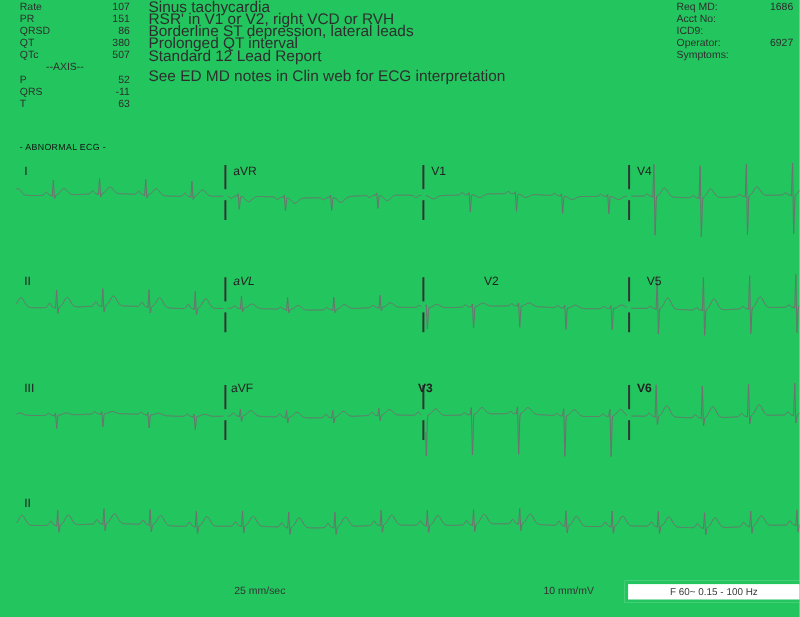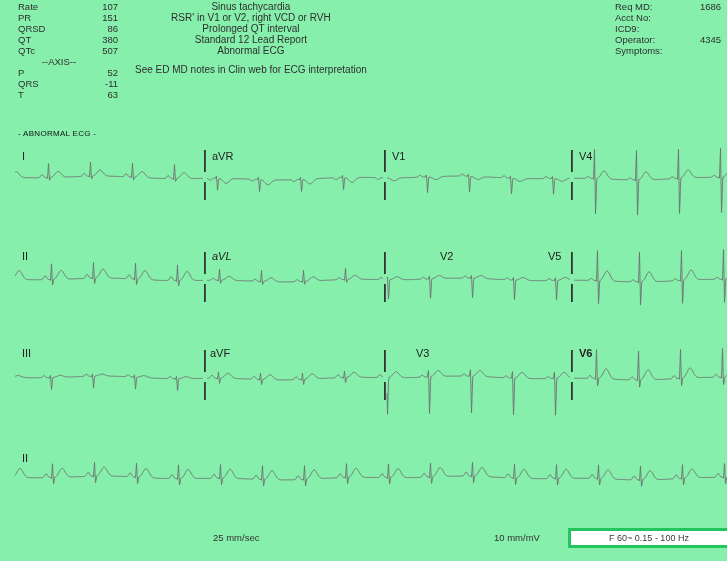--- a/index.html
+++ b/index.html
@@ -1,26 +1,26 @@
 <!DOCTYPE html>
 <html><head>
 <meta charset="utf-8">
 <style>
   html,body{margin:0;padding:0;background:#fff;}
   body{overflow:hidden;}
   .page{
-    position:relative;width:727px;height:561px;background:#86efac;
+    position:relative;width:727px;height:561px;background:#22c55e;
     font-family:"Liberation Sans", sans-serif;color:#2e2e2e;overflow:hidden;
   }
   
   .meas{position:absolute;left:18px;top:1px;width:100px;font-size:9.5px;line-height:11px;}
   .mrow{display:flex;justify-content:space-between;white-space:nowrap;}
   .mrow.axis{display:block;text-align:center;padding-right:18px;}
   
-  .interp{position:absolute;left:135px;top:1px;font-size:10px;line-height:11px;white-space:nowrap;text-align:center;}
+  .interp{position:absolute;left:135px;top:1px;font-size:14px;line-height:11px;white-space:nowrap;}
   .interp .note{margin-top:8px;}
   
   .admin{position:absolute;left:615px;top:1px;width:160px;font-size:9.5px;line-height:11px;}
   .arow{position:relative;white-space:nowrap;}
   .arow .aval{position:absolute;left:85px;top:0;}
   
   .abnormal{position:absolute;left:18px;top:129px;font-size:8px;font-weight:normal;color:#111;letter-spacing:.3px;}
   .confirmed{position:absolute;right:2px;top:112px;font-size:9.5px;font-weight:bold;color:#111;white-space:nowrap;}
   
   svg.traces{position:absolute;left:0;top:0;width:727px;height:561px;}
@@ -73,31 +73,31 @@
       </div>
       <div class="mrow">
         <span>T</span>
         <span>63</span>
       </div>
     </div>
 
   <div class="interp">
       <div>Sinus tachycardia</div>
       <div>RSR' in V1 or V2, right VCD or RVH</div>
+      <div>Borderline ST depression, lateral leads</div>
       <div>Prolonged QT interval</div>
       <div>Standard 12 Lead Report</div>
-      <div>Abnormal ECG</div>
       <div class="note">See ED MD notes in Clin web for ECG interpretation</div>
     </div>
 
   <div class="admin">
       <div class="arow"><span>Req MD:</span><span class="aval">1686</span></div>
       <div class="arow"><span>Acct No:</span><span class="aval"></span></div>
       <div class="arow"><span>ICD9:</span><span class="aval"></span></div>
-      <div class="arow"><span>Operator:</span><span class="aval">4345</span></div>
+      <div class="arow"><span>Operator:</span><span class="aval">6927</span></div>
       <div class="arow"><span>Symptoms:</span><span class="aval"></span></div>
     </div>
 
   <div class="abnormal">- ABNORMAL ECG -</div>
 
 
   <svg class="traces" viewBox="0 0 727 561" xmlns="http://www.w3.org/2000/svg">
       <path d="M15.0 171.93L15.5 171.65L16.0 171.54L16.5 171.60L17.0 171.83L17.5 172.20L18.0 172.70L18.5 173.28L19.0 173.90L19.5 174.52L20.0 175.11L20.5 175.65L21.0 176.12L21.5 176.51L22.0 176.83L22.5 177.08L23.0 177.26L23.5 177.40L24.0 177.49L24.5 177.56L25.0 177.61L25.5 177.64L26.0 177.66L26.5 177.68L27.0 177.69L27.5 177.69L28.0 177.70L28.5 177.71L29.0 177.71L29.5 177.72L30.0 177.72L30.5 177.72L31.0 177.73L31.5 177.73L32.0 177.73L32.5 177.73L33.0 177.74L33.5 177.74L34.0 177.74L34.5 177.74L35.0 177.74L35.5 177.74L36.0 177.74L36.5 177.74L37.0 177.74L37.5 177.73L38.0 177.71L38.5 177.66L39.0 177.54L39.5 177.29L40.0 176.88L40.5 176.30L41.0 175.62L41.5 175.04L42.0 174.73L42.5 174.81L43.0 175.25L43.5 175.89L44.0 176.53L44.5 177.04L45.0 177.36L45.5 177.53L46.0 177.61L46.5 177.63L47.0 177.68L47.5 178.46L48.0 170.98L48.5 163.59L49.0 171.93L49.5 180.27L50.0 179.82L50.5 177.83L51.0 177.23L51.5 177.06L52.0 176.83L52.5 176.54L53.0 176.17L53.5 175.72L54.0 175.21L54.5 174.62L55.0 174.00L55.5 173.37L56.0 172.77L56.5 172.22L57.0 171.79L57.5 171.49L58.0 171.35L58.5 171.39L59.0 171.59L59.5 171.94L60.0 172.41L60.5 172.96L61.0 173.56L61.5 174.15L62.0 174.72L62.5 175.23L63.0 175.67L63.5 176.04L64.0 176.33L64.5 176.55L65.0 176.71L65.5 176.82L66.0 176.89L66.5 176.93L67.0 176.95L67.5 176.96L68.0 176.95L68.5 176.94L69.0 176.93L69.5 176.91L70.0 176.89L70.5 176.87L71.0 176.85L71.5 176.83L72.0 176.81L72.5 176.79L73.0 176.77L73.5 176.75L74.0 176.73L74.5 176.71L75.0 176.69L75.5 176.67L76.0 176.65L76.5 176.63L77.0 176.61L77.5 176.59L78.0 176.57L78.5 176.55L79.0 176.53L79.5 176.51L80.0 176.47L80.5 176.40L81.0 176.27L81.5 176.01L82.0 175.58L82.5 174.98L83.0 174.30L83.5 173.70L84.0 173.38L84.5 173.45L85.0 173.89L85.5 174.52L86.0 175.15L86.5 175.64L87.0 175.96L87.5 176.13L88.0 176.20L88.5 176.22L89.0 176.26L89.5 177.04L90.0 169.56L90.5 162.16L91.0 170.51L91.5 178.84L92.0 178.40L92.5 176.41L93.0 175.82L93.5 175.65L94.0 175.43L94.5 175.14L95.0 174.78L95.5 174.34L96.0 173.83L96.5 173.26L97.0 172.65L97.5 172.03L98.0 171.44L98.5 170.91L99.0 170.49L99.5 170.20L100.0 170.08L100.5 170.13L101.0 170.35L101.5 170.72L102.0 171.21L102.5 171.78L103.0 172.40L103.5 173.01L104.0 173.60L104.5 174.14L105.0 174.60L105.5 174.99L106.0 175.31L106.5 175.56L107.0 175.74L107.5 175.88L108.0 175.98L108.5 176.05L109.0 176.10L109.5 176.13L110.0 176.16L110.5 176.18L111.0 176.20L111.5 176.21L112.0 176.23L112.5 176.24L113.0 176.25L113.5 176.27L114.0 176.28L114.5 176.30L115.0 176.31L115.5 176.33L116.0 176.35L116.5 176.37L117.0 176.38L117.5 176.40L118.0 176.42L118.5 176.44L119.0 176.46L119.5 176.48L120.0 176.50L120.5 176.52L121.0 176.54L121.5 176.55L122.0 176.56L122.5 176.53L123.0 176.43L123.5 176.22L124.0 175.83L124.5 175.27L125.0 174.63L125.5 174.07L126.0 173.79L126.5 173.90L127.0 174.38L127.5 175.05L128.0 175.72L128.5 176.26L129.0 176.61L129.5 176.82L130.0 176.93L130.5 176.98L131.0 177.07L131.5 177.89L132.0 170.45L132.5 163.09L133.0 171.47L133.5 179.84L134.0 179.43L134.5 177.48L135.0 176.92L135.5 176.79L136.0 176.60L136.5 176.35L137.0 176.02L137.5 175.62L138.0 175.14L138.5 174.60L139.0 174.03L139.5 173.44L140.0 172.87L140.5 172.37L141.0 171.98L141.5 171.73L142.0 171.63L142.5 171.71L143.0 171.96L143.5 172.35L144.0 172.87L144.5 173.46L145.0 174.10L145.5 174.74L146.0 175.35L146.5 175.90L147.0 176.39L147.5 176.80L148.0 177.13L148.5 177.40L149.0 177.60L149.5 177.75L150.0 177.87L150.5 177.95L151.0 178.01L151.5 178.06L152.0 178.10L152.5 178.13L153.0 178.15L153.5 178.18L154.0 178.20L154.5 178.22L155.0 178.24L155.5 178.26L156.0 178.28L156.5 178.30L157.0 178.31L157.5 178.33L158.0 178.35L158.5 178.37L159.0 178.38L159.5 178.40L160.0 178.41L160.5 178.43L161.0 178.44L161.5 178.45L162.0 178.47L162.5 178.48L163.0 178.49L163.5 178.50L164.0 178.49L164.5 178.45L165.0 178.34L165.5 178.11L166.0 177.71L166.5 177.14L167.0 176.48L167.5 175.91L168.0 175.61L168.5 175.70L169.0 176.16L169.5 176.81L170.0 177.47L170.5 177.98L171.0 178.32L171.5 178.50L172.0 178.59L172.5 178.62L173.0 178.68L173.5 179.48L174.0 172.01L174.5 164.63L175.0 172.98L175.5 181.33L176.0 180.89L176.5 178.91L177.0 178.33L177.5 178.17L178.0 177.95L178.5 177.67L179.0 177.32L179.5 176.88L180.0 176.38L180.5 175.81L181.0 175.20L181.5 174.58L182.0 173.98L182.5 173.45L183.0 173.03L183.5 172.74L184.0 172.62L184.5 172.66L185.0 172.88L185.5 173.24L186.0 173.72L186.5 174.29L187.0 174.89L187.5 175.50L188.0 176.08L188.5 176.60L189.0 177.06L189.5 177.44L190.0 177.74L190.5 177.97L191.0 178.14L191.5 178.27L192.0 178.35L192.5 178.40L193.0 178.43L193.5 178.45L194.0 178.46L194.5 178.46L195.0 178.46L195.5 178.45L196.0 178.45L196.5 178.44L197.0 178.43L197.5 178.42L198.0 178.42L198.5 178.41L199.0 178.40L199.5 178.39L200.0 178.39L200.5 178.38L201.0 178.37L201.5 178.36L202.0 178.36L202.5 178.35L203.0 178.34" fill="none" stroke="#6f6f6f" stroke-width="0.9" stroke-linejoin="round"></path>
       <path d="M207.0 178.43L207.5 178.58L208.0 178.85L208.5 179.24L209.0 179.68L209.5 180.06L210.0 180.26L210.5 180.20L211.0 179.90L211.5 179.47L212.0 179.03L212.5 178.69L213.0 178.47L213.5 178.35L214.0 178.29L214.5 178.27L215.0 178.27L215.5 178.27L216.0 176.85L216.5 176.13L217.0 183.21L217.5 190.29L218.0 186.11L218.5 179.98L219.0 178.54L219.5 178.68L220.0 178.86L220.5 179.10L221.0 179.40L221.5 179.77L222.0 180.19L222.5 180.67L223.0 181.18L223.5 181.70L224.0 182.20L224.5 182.65L225.0 183.00L225.5 183.25L226.0 183.36L226.5 183.32L227.0 183.15L227.5 182.85L228.0 182.46L228.5 181.99L229.0 181.49L229.5 180.99L230.0 180.52L230.5 180.09L231.0 179.72L231.5 179.41L232.0 179.16L232.5 178.98L233.0 178.84L233.5 178.75L234.0 178.69L234.5 178.65L235.0 178.63L235.5 178.63L236.0 178.63L236.5 178.64L237.0 178.65L237.5 178.67L238.0 178.68L238.5 178.70L239.0 178.72L239.5 178.73L240.0 178.75L240.5 178.77L241.0 178.79L241.5 178.81L242.0 178.83L242.5 178.85L243.0 178.87L243.5 178.88L244.0 178.90L244.5 178.92L245.0 178.94L245.5 178.96L246.0 178.98L246.5 179.00L247.0 179.03L247.5 179.05L248.0 179.08L248.5 179.14L249.0 179.24L249.5 179.42L250.0 179.71L250.5 180.12L251.0 180.58L251.5 180.99L252.0 181.22L252.5 181.18L253.0 180.90L253.5 180.49L254.0 180.08L254.5 179.76L255.0 179.56L255.5 179.46L256.0 179.42L256.5 179.42L257.0 179.43L257.5 179.45L258.0 178.05L258.5 177.35L259.0 184.44L259.5 191.54L260.0 187.37L260.5 181.27L261.0 179.84L261.5 179.99L262.0 180.19L262.5 180.44L263.0 180.75L263.5 181.12L264.0 181.56L264.5 182.05L265.0 182.57L265.5 183.09L266.0 183.60L266.5 184.05L267.0 184.41L267.5 184.66L268.0 184.77L268.5 184.74L269.0 184.57L269.5 184.28L270.0 183.88L270.5 183.41L271.0 182.91L271.5 182.41L272.0 181.93L272.5 181.50L273.0 181.12L273.5 180.81L274.0 180.55L274.5 180.36L275.0 180.22L275.5 180.11L276.0 180.04L276.5 180.00L277.0 179.97L277.5 179.95L278.0 179.94L278.5 179.93L279.0 179.93L279.5 179.93L280.0 179.92L280.5 179.92L281.0 179.92L281.5 179.92L282.0 179.92L282.5 179.91L283.0 179.91L283.5 179.91L284.0 179.90L284.5 179.90L285.0 179.89L285.5 179.88L286.0 179.88L286.5 179.87L287.0 179.86L287.5 179.85L288.0 179.84L288.5 179.83L289.0 179.82L289.5 179.82L290.0 179.82L290.5 179.84L291.0 179.90L291.5 180.05L292.0 180.31L292.5 180.68L293.0 181.11L293.5 181.49L294.0 181.68L294.5 181.60L295.0 181.28L295.5 180.84L296.0 180.39L296.5 180.03L297.0 179.79L297.5 179.65L298.0 179.58L298.5 179.54L299.0 179.51L299.5 179.49L300.0 178.05L300.5 177.31L301.0 184.36L301.5 191.42L302.0 187.21L302.5 181.06L303.0 179.60L303.5 179.71L304.0 179.86L304.5 180.07L305.0 180.34L305.5 180.68L306.0 181.07L306.5 181.52L307.0 182.00L307.5 182.49L308.0 182.95L308.5 183.37L309.0 183.69L309.5 183.90L310.0 183.97L310.5 183.90L311.0 183.69L311.5 183.36L312.0 182.92L312.5 182.42L313.0 181.89L313.5 181.35L314.0 180.83L314.5 180.36L315.0 179.95L315.5 179.60L316.0 179.31L316.5 179.09L317.0 178.91L317.5 178.77L318.0 178.67L318.5 178.59L319.0 178.53L319.5 178.49L320.0 178.45L320.5 178.41L321.0 178.38L321.5 178.35L322.0 178.32L322.5 178.30L323.0 178.27L323.5 178.24L324.0 178.22L324.5 178.19L325.0 178.17L325.5 178.14L326.0 178.12L326.5 178.09L327.0 178.07L327.5 178.04L328.0 178.02L328.5 178.00L329.0 177.97L329.5 177.95L330.0 177.93L330.5 177.91L331.0 177.89L331.5 177.87L332.0 177.86L332.5 177.87L333.0 177.93L333.5 178.07L334.0 178.32L334.5 178.69L335.0 179.12L335.5 179.49L336.0 179.68L336.5 179.60L337.0 179.28L337.5 178.84L338.0 178.39L338.5 178.03L339.0 177.80L339.5 177.66L340.0 177.59L340.5 177.56L341.0 177.54L341.5 177.53L342.0 176.09L342.5 175.37L343.0 182.43L343.5 189.50L344.0 185.30L344.5 179.17L345.0 177.71L345.5 177.84L346.0 178.01L346.5 178.23L347.0 178.52L347.5 178.87L348.0 179.29L348.5 179.75L349.0 180.25L349.5 180.76L350.0 181.25L350.5 181.68L351.0 182.03L351.5 182.26L352.0 182.35L352.5 182.31L353.0 182.12L353.5 181.81L354.0 181.41L354.5 180.93L355.0 180.42L355.5 179.91L356.0 179.42L356.5 178.98L357.0 178.60L357.5 178.28L358.0 178.02L358.5 177.82L359.0 177.67L359.5 177.57L360.0 177.50L360.5 177.45L361.0 177.42L361.5 177.40L362.0 177.39L362.5 177.39L363.0 177.39L363.5 177.39L364.0 177.40L364.5 177.40L365.0 177.41L365.5 177.41L366.0 177.42L366.5 177.42L367.0 177.43L367.5 177.44L368.0 177.44L368.5 177.45L369.0 177.46L369.5 177.47L370.0 177.47L370.5 177.48L371.0 177.49L371.5 177.50L372.0 177.50L372.5 177.51L373.0 177.52L373.5 177.53L374.0 177.55L374.5 177.59L375.0 177.68L375.5 177.85L376.0 178.13L376.5 178.52L377.0 178.98L377.5 179.38L378.0 179.59L378.5 179.53L379.0 179.24L379.5 178.82L380.0 178.40L380.5 178.06L381.0 177.85L381.5 177.74L382.0 177.69L382.5 177.67L383.0 177.67" fill="none" stroke="#6f6f6f" stroke-width="0.9" stroke-linejoin="round"></path>
       <path d="M387.0 177.87L387.5 177.96L388.0 178.07L388.5 178.21L389.0 178.39L389.5 178.61L390.0 178.87L390.5 179.15L391.0 179.46L391.5 179.77L392.0 180.06L392.5 180.33L393.0 180.54L393.5 180.68L394.0 180.74L394.5 180.71L395.0 180.60L395.5 180.42L396.0 180.17L396.5 179.88L397.0 179.58L397.5 179.27L398.0 178.97L398.5 178.70L399.0 178.47L399.5 178.27L400.0 178.11L400.5 177.99L401.0 177.89L401.5 177.82L402.0 177.77L402.5 177.73L403.0 177.70L403.5 177.68L404.0 177.67L404.5 177.66L405.0 177.64L405.5 177.63L406.0 177.62L406.5 177.61L407.0 177.60L407.5 177.59L408.0 177.58L408.5 177.57L409.0 177.56L409.5 177.55L410.0 177.53L410.5 177.52L411.0 177.51L411.5 177.49L412.0 177.48L412.5 177.46L413.0 177.45L413.5 177.43L414.0 177.42L414.5 177.40L415.0 177.39L415.5 177.37L416.0 177.34L416.5 177.29L417.0 177.19L417.5 177.01L418.0 176.72L418.5 176.32L419.0 175.85L419.5 175.45L420.0 175.22L420.5 175.27L421.0 175.55L421.5 175.96L422.0 176.37L422.5 176.69L423.0 176.89L423.5 176.99L424.0 177.03L424.5 177.03L425.0 177.02L425.5 177.00L426.0 175.56L426.5 175.03L427.0 183.84L427.5 192.65L428.0 187.07L428.5 178.99L429.0 177.02L429.5 177.08L430.0 177.16L430.5 177.28L431.0 177.44L431.5 177.64L432.0 177.87L432.5 178.13L433.0 178.41L433.5 178.70L434.0 178.98L434.5 179.22L435.0 179.41L435.5 179.53L436.0 179.58L436.5 179.53L437.0 179.40L437.5 179.20L438.0 178.94L438.5 178.63L439.0 178.31L439.5 177.99L440.0 177.68L440.5 177.39L441.0 177.15L441.5 176.94L442.0 176.77L442.5 176.63L443.0 176.53L443.5 176.45L444.0 176.39L444.5 176.34L445.0 176.31L445.5 176.28L446.0 176.26L446.5 176.24L447.0 176.23L447.5 176.21L448.0 176.20L448.5 176.19L449.0 176.18L449.5 176.17L450.0 176.16L450.5 176.15L451.0 176.14L451.5 176.13L452.0 176.13L452.5 176.12L453.0 176.11L453.5 176.11L454.0 176.10L454.5 176.10L455.0 176.09L455.5 176.09L456.0 176.09L456.5 176.08L457.0 176.08L457.5 176.07L458.0 176.06L458.5 176.03L459.0 175.95L459.5 175.79L460.0 175.52L460.5 175.13L461.0 174.69L461.5 174.30L462.0 174.10L462.5 174.16L463.0 174.47L463.5 174.91L464.0 175.34L464.5 175.69L465.0 175.92L465.5 176.04L466.0 176.11L466.5 176.14L467.0 176.16L467.5 176.17L468.0 174.76L468.5 174.26L469.0 183.10L469.5 191.95L470.0 186.39L470.5 178.35L471.0 176.41L471.5 176.51L472.0 176.63L472.5 176.78L473.0 176.98L473.5 177.21L474.0 177.48L474.5 177.78L475.0 178.10L475.5 178.42L476.0 178.74L476.5 179.02L477.0 179.25L477.5 179.41L478.0 179.49L478.5 179.49L479.0 179.40L479.5 179.23L480.0 179.01L480.5 178.75L481.0 178.47L481.5 178.18L482.0 177.91L482.5 177.67L483.0 177.46L483.5 177.30L484.0 177.17L484.5 177.07L485.0 177.01L485.5 176.97L486.0 176.95L486.5 176.94L487.0 176.95L487.5 176.96L488.0 176.98L488.5 177.00L489.0 177.03L489.5 177.05L490.0 177.08L490.5 177.10L491.0 177.13L491.5 177.16L492.0 177.18L492.5 177.21L493.0 177.24L493.5 177.27L494.0 177.29L494.5 177.32L495.0 177.35L495.5 177.38L496.0 177.40L496.5 177.43L497.0 177.46L497.5 177.49L498.0 177.51L498.5 177.54L499.0 177.57L499.5 177.59L500.0 177.60L500.5 177.60L501.0 177.54L501.5 177.41L502.0 177.16L502.5 176.80L503.0 176.38L503.5 176.02L504.0 175.84L504.5 175.93L505.0 176.25L505.5 176.71L506.0 177.16L506.5 177.52L507.0 177.77L507.5 177.91L508.0 177.99L508.5 178.04L509.0 178.07L509.5 178.09L510.0 176.69L510.5 176.21L511.0 185.06L511.5 193.91L512.0 188.37L512.5 180.33L513.0 178.40L513.5 178.50L514.0 178.62L514.5 178.78L515.0 178.98L515.5 179.21L516.0 179.48L516.5 179.78L517.0 180.10L517.5 180.42L518.0 180.73L518.5 181.01L519.0 181.23L519.5 181.39L520.0 181.46L520.5 181.45L521.0 181.35L521.5 181.18L522.0 180.95L522.5 180.67L523.0 180.38L523.5 180.08L524.0 179.80L524.5 179.54L525.0 179.32L525.5 179.14L526.0 178.99L526.5 178.88L527.0 178.79L527.5 178.74L528.0 178.70L528.5 178.67L529.0 178.66L529.5 178.65L530.0 178.65L530.5 178.64L531.0 178.64L531.5 178.65L532.0 178.65L532.5 178.65L533.0 178.65L533.5 178.65L534.0 178.65L534.5 178.65L535.0 178.65L535.5 178.65L536.0 178.65L536.5 178.65L537.0 178.65L537.5 178.65L538.0 178.64L538.5 178.64L539.0 178.64L539.5 178.64L540.0 178.63L540.5 178.63L541.0 178.62L541.5 178.61L542.0 178.60L542.5 178.56L543.0 178.47L543.5 178.31L544.0 178.03L544.5 177.64L545.0 177.19L545.5 176.79L546.0 176.58L546.5 176.63L547.0 176.93L547.5 177.35L548.0 177.77L548.5 178.11L549.0 178.32L549.5 178.43L550.0 178.48L550.5 178.50L551.0 178.50L551.5 178.49L552.0 177.06L552.5 176.55L553.0 185.37L553.5 194.19L554.0 188.62L554.5 180.56L555.0 178.60L555.5 178.67L556.0 178.77L556.5 178.90L557.0 179.07L557.5 179.28L558.0 179.52L558.5 179.80L559.0 180.09L559.5 180.40L560.0 180.68L560.5 180.94L561.0 181.14L561.5 181.28L562.0 181.33L562.5 181.30L563.0 181.18L563.5 180.99L564.0 180.74L564.5 180.45L565.0 180.14L565.5 179.83L566.0 179.54L566.5 179.27L567.0 179.03L567.5 178.83L568.0 178.68L568.5 178.55L569.0 178.46L569.5 178.39L570.0 178.35" fill="none" stroke="#6f6f6f" stroke-width="0.9" stroke-linejoin="round"></path>
@@ -139,19 +139,19 @@
     <span>F 60~ 0.15 - 100 Hz</span>
   </div>
 
 <div class="leadlab" style="left: 22px; top: 150px;">I</div>
     <div class="leadlab" style="left: 212px; top: 150px;">aVR</div>
     <div class="leadlab" style="left: 392px; top: 150px;">V1</div>
     <div class="leadlab" style="left: 579px; top: 150px;">V4</div>
     <div class="leadlab" style="left: 22px; top: 250px;">II</div>
     <div class="leadlab" style="left: 212px; top: 250px; font-style: italic;">aVL</div>
     <div class="leadlab" style="left: 392px; top: 250px; margin-left: 48px;">V2</div>
-    <div class="leadlab" style="left: 548px; top: 250px;">V5</div>
+    <div class="leadlab" style="left: 588px; top: 250px;">V5</div>
     <div class="leadlab" style="left: 22px; top: 347px;">III</div>
     <div class="leadlab" style="left: 210px; top: 347px;">aVF</div>
-    <div class="leadlab" style="left: 416px; top: 347px;">V3</div>
+    <div class="leadlab" style="left: 380px; top: 347px; font-weight: bold;">V3</div>
     <div class="leadlab" style="left: 579px; top: 347px; font-weight: bold;">V6</div>
     <div class="leadlab" style="left: 22px; top: 452px;">II</div>
   </div>
 
 </body></html>

